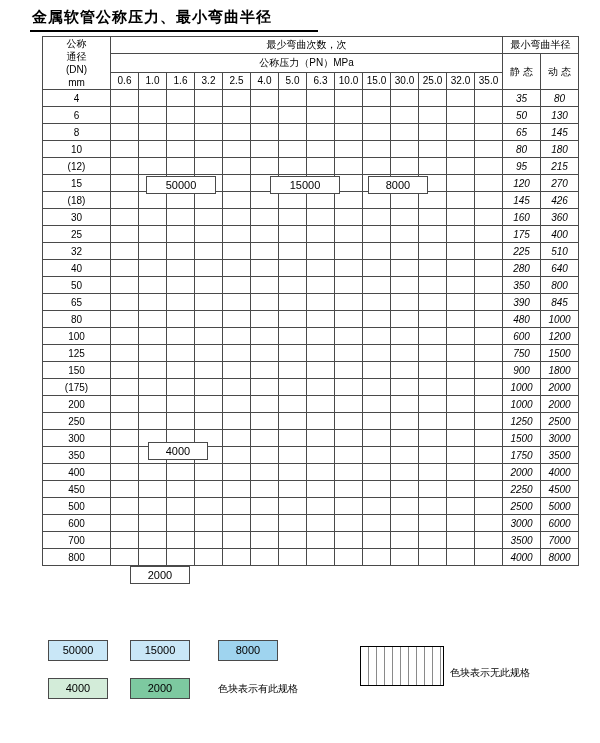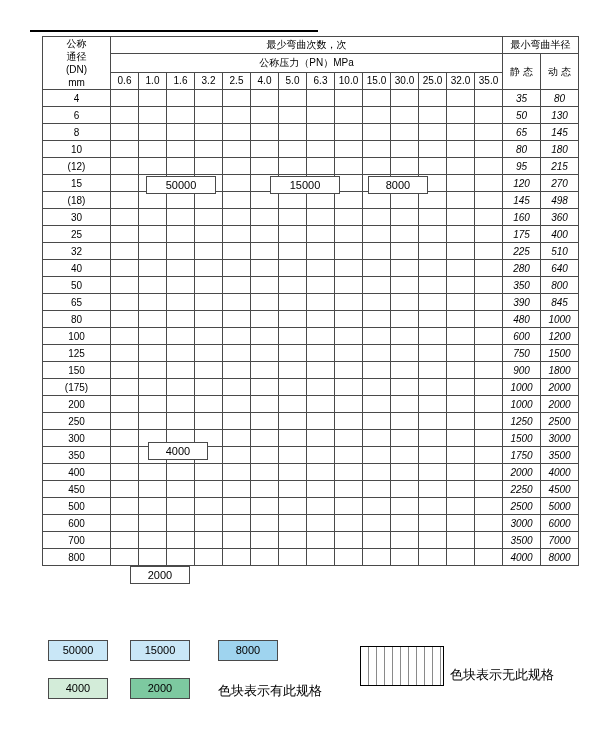--- a/index.html
+++ b/index.html
@@ -61,33 +61,34 @@
     height:16px;
     z-index:5;
   }
 
   
   .legend{position:absolute;left:30px;top:636px;width:540px;height:80px;}
   .lg-box{
     position:absolute;border:1px solid #4a4a4a;
     width:58px;height:19px;line-height:19px;text-align:center;font-size:11px;
   }
-  .lg-text{position:absolute;font-size:13px;}
+  .lg-text{position:absolute;font-size:10px;}
   .striped{
     position:absolute;border:1px solid #000;
     width:82px;height:38px;
     background:
       repeating-linear-gradient(to right,#fff 0px,#fff 7px,#8a8a8a 7px,#8a8a8a 8px);
   }
 </style>
 </head>
 <body>
 
 <div class="page">
 
+  <div class="title">金属软管公称压力、最小弯曲半径</div>
   <div class="title-underline"></div>
 
   <table class="grid">
     <colgroup>
       <col style="width:68px">
       <col span="14" style="width:28px">
       <col style="width:38px">
       <col style="width:38px">
     </colgroup>
     <thead>
@@ -248,21 +249,21 @@
           <td class="b2"></td>
           <td class="b2"></td>
           <td class="b2"></td>
           <td class="b1"></td>
           <td class="b1"></td>
           <td class="b1"></td>
           <td class="w"></td>
           <td class="w"></td>
           <td class="w"></td>
           <td class="radcell">145</td>
-          <td class="radcell">498</td>
+          <td class="radcell">426</td>
         </tr>
         <tr>
           <td class="dncell">30</td>
           <td class="b2"></td>
           <td class="b2"></td>
           <td class="b2"></td>
           <td class="b2"></td>
           <td class="b2"></td>
           <td class="b2"></td>
           <td class="b2"></td>

